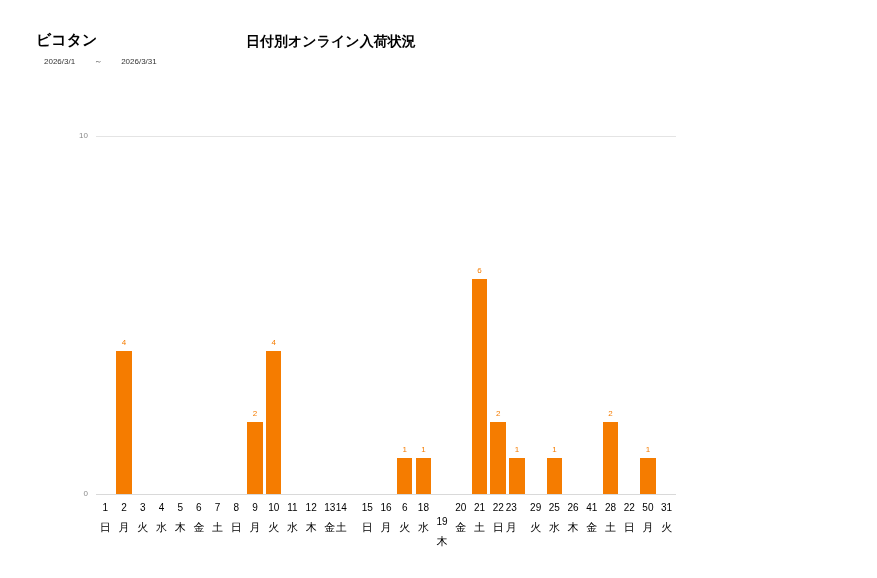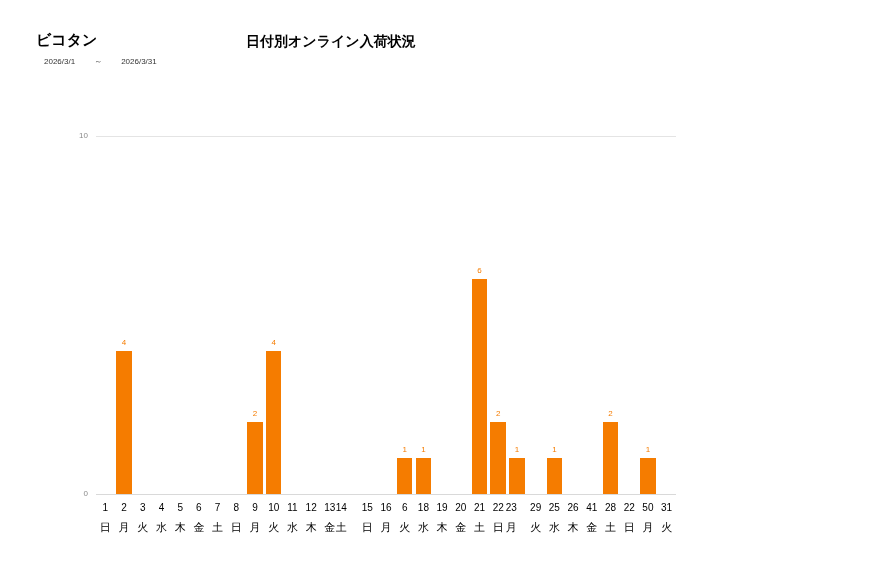--- a/index.html
+++ b/index.html
@@ -289,21 +289,21 @@
         <span class="day-week">月</span>
       </div>
       <div class="xlabel" style="left: 299.355px; width: 18.7097px;">
         <span class="day-num">6</span>
         <span class="day-week">火</span>
       </div>
       <div class="xlabel" style="left: 318.065px; width: 18.7097px;">
         <span class="day-num">18</span>
         <span class="day-week">水</span>
       </div>
-      <div class="xlabel" style="left: 336.774px; width: 18.7097px;">
+      <div class="xlabel" style="left: 336.774px; width: 18.7097px; margin-top: 14px;">
         <span class="day-num">19</span>
         <span class="day-week">木</span>
       </div>
       <div class="xlabel" style="left: 355.484px; width: 18.7097px; text-align: center;">
         <span class="day-num">20</span>
         <span class="day-week">金</span>
       </div>
       <div class="xlabel" style="left: 374.194px; width: 18.7097px;">
         <span class="day-num">21</span>
         <span class="day-week">土</span>

